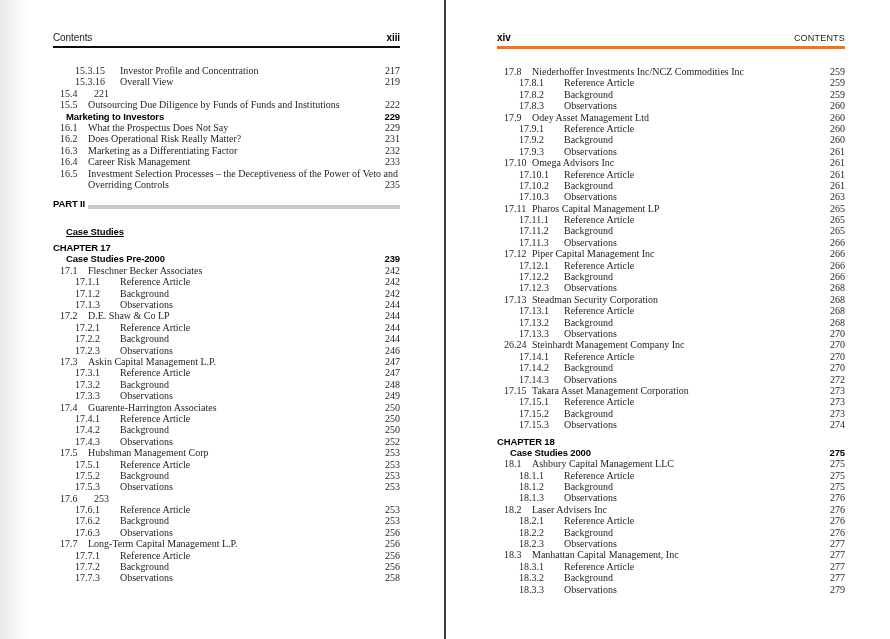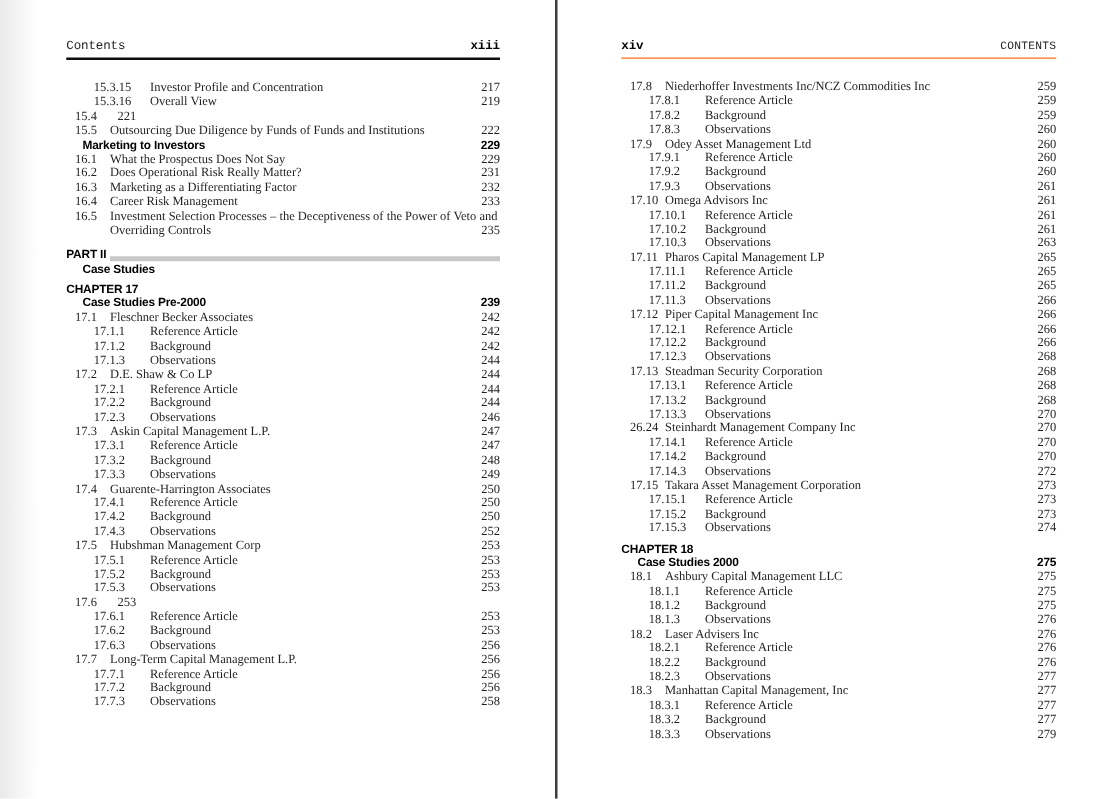--- a/index.html
+++ b/index.html
@@ -23,27 +23,27 @@
   .page-divider {
     position: absolute; left: 444px; top: 0; bottom: 0; width: 2px;
     background: var(--divider, #3c3c3c);
   }
   .page { position: absolute; top: 0; }
   .page.left  { left: 53px;  width: 347px; }
   .page.right { left: 497px; width: 348px; }
 
   .page-header {
     margin-top: 32px;
-    display: flex; justify-content: space-between; align-items: flex-start;
-    font-family: Liberation Mono, monospace;
+    display: flex; justify-content: space-between; align-items: flex-end;
+    font-family: Liberation Sans, sans-serif;
     font-size: 10px; letter-spacing: -0.1px;
     padding-bottom: 3px;
   }
   .page.left  .page-header { border-bottom: 2.5px solid #0d0d0d; }
-  .page.right .page-header { border-bottom: 1px solid #f97316; }
+  .page.right .page-header { border-bottom: 3px solid #f97316; }
   .running-title { font-weight: 400; color: #242424; }
   .running-folio { font-weight: 700; color: #000; }
   .page.right .running-title { font-size: 9px; letter-spacing: 0.2px; }
 
   .toc { margin-top: 17px; font-size: 10px; }
   .row { display: flex; align-items: baseline; line-height: 11.4px; height: 11.4px; }
   .row .num { flex: none; }
   .row .title { flex: 1 1 auto; min-width: 0; overflow: hidden; white-space: nowrap; }
   .row .pg { flex: none; margin-left: 6px; text-align: right; }
 
@@ -60,21 +60,21 @@
   }
   .chapter { margin-top: 5px; }
   .chapter_title { padding-left: 13px; }
   .part { margin-top: 8px; position: relative; }
   .part .ptxt { position: relative; z-index: 1; padding-right: 3px; }
   .part .bar {
     flex: 1 1 auto; align-self: flex-end;
     height: 4px; margin-bottom: 1px;
     background: var(--part-bar, #c8c8c8);
   }
-  .part_title { padding-left: 13px; margin-top: 0; margin-bottom: 4px; }
+  .part_title { padding-left: 13px; margin-top: 16px; margin-bottom: 4px; text-decoration: underline; }
 </style>
 </head>
 <body style="--text: #1f1f1f; --divider: #3c3c3c; --part-bar: #c8c8c8;">
 
 <div class="canvas">
   <div class="edge-shade"></div>
 
   <div class="page left">
     <div class="page-header">
       <span class="running-title">Contents</span>

